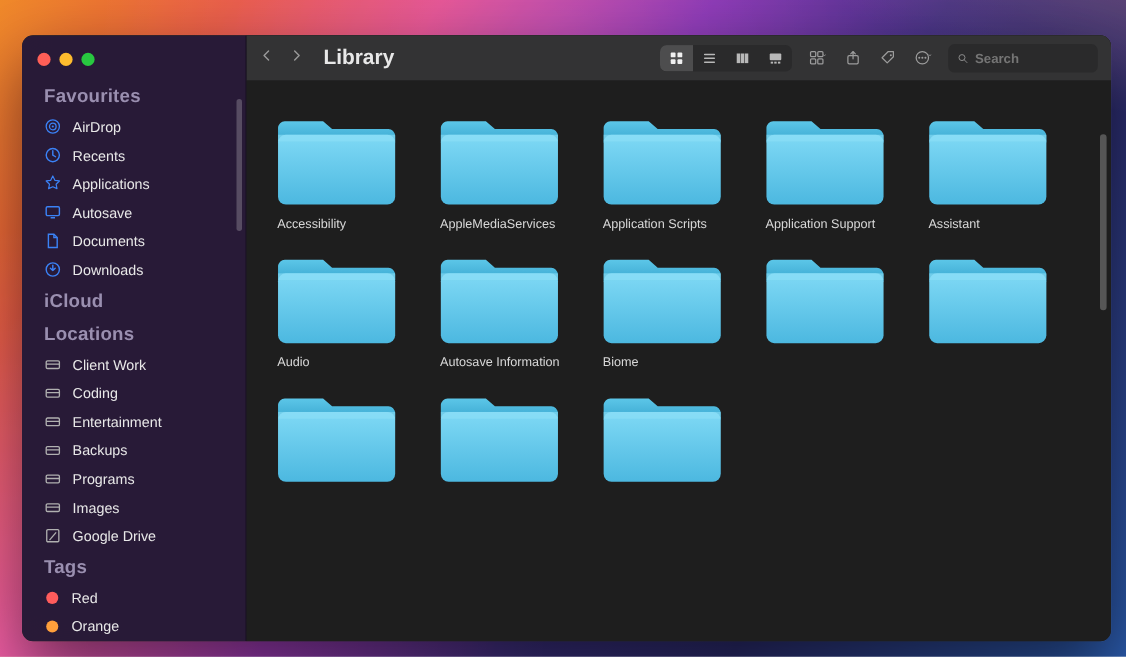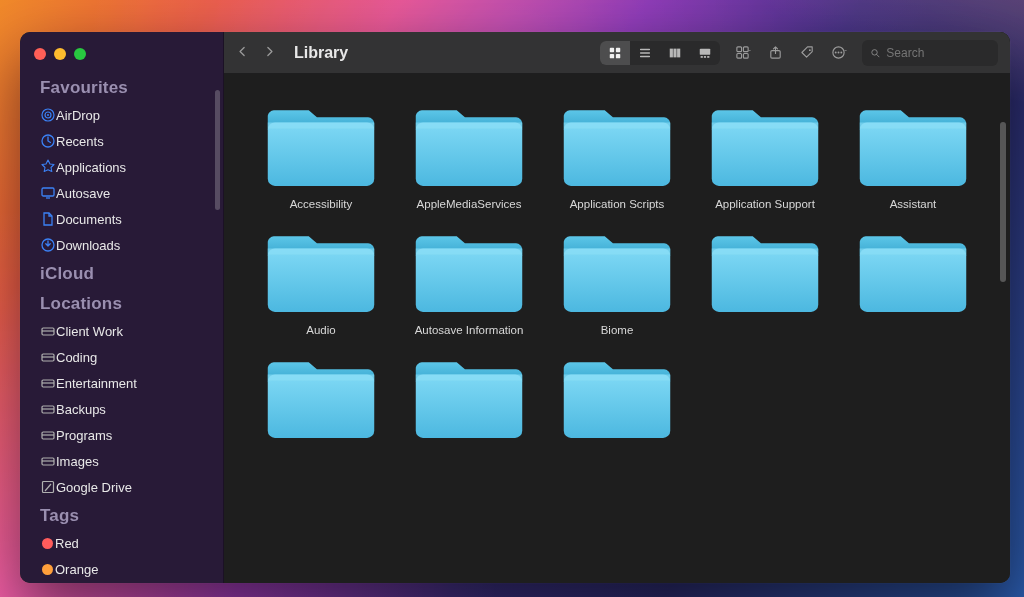--- a/index.html
+++ b/index.html
@@ -41,67 +41,67 @@
     position: relative;
   }
   .traffic { display:flex; gap:8px; padding: 4px 0 12px 14px; }
   .traffic span { width:12px; height:12px; border-radius:50%; display:block; }
   .tclose { background:#ff5f57; } .tmin{background:#febc2e;} .tmax{background:#28c840;}
   .section-label {
     color: #9a8fb0; font-size:17px; font-weight:600;
     padding: 6px 0 4px 20px; letter-spacing:0.2px;
   }
   .sbitem {
-    display:flex; align-items:center; gap:0;
+    display:flex; align-items:center; gap:10px;
     padding: 4px 10px 4px 20px; height:26px;
     cursor:default; color:#e8e8e8;
   }
   .sbitem .ic { width:16px; height:16px; display:flex; align-items:center; justify-content:center; color:#3b82f6; }
   .sbitem .ic svg { width:16px; height:16px; }
   .tag-dot { width:11px; height:11px; border-radius:50%; margin-left:2px; margin-right:2px; }
   .sb-scroll-thumb {
     position:absolute; right:3px; top:58px; width:5px; height:120px;
     background:rgba(255,255,255,0.22); border-radius:3px;
   }
 
   
   .main { flex:1; display:flex; flex-direction:column; background:#1e1e1e; position:relative; }
   .toolbar {
     height:42px; background:#333334; display:flex; align-items:center;
     padding:0 12px; gap:10px; border-bottom:0.5px solid rgba(0,0,0,0.4);
     color:#c9c9c9;
   }
   .navbtns { display:flex; gap:14px; color:#9a9a9a; }
   .navbtns svg{width:13px;height:13px;}
-  .title { font-weight:600; font-size:16px; color:#e8e8e8; margin-left:8px; }
+  .title { font-weight:600; font-size:19px; color:#e8e8e8; margin-left:8px; }
   .spacer { flex:1; }
   .viewseg {
     display:flex; background:#2a2a2b; border-radius:6px; overflow:hidden; height:24px;
   }
   .viewseg .seg { width:30px; display:flex; align-items:center; justify-content:center; color:#b8b8b8;}
   .viewseg .seg.active { background:#4d4d4e; color:#f0f0f0; }
   .tbtn { width:26px; height:24px; display:flex; align-items:center; justify-content:center; color:#9c9c9c;}
   .tbtn svg{width:15px;height:15px;}
   .tgroup{display:flex; gap:6px; align-items:center;}
   .search {
     display:flex; align-items:center; gap:6px;
     background:#2a2a2b; border-radius:6px; height:26px; padding:0 8px;
     width:136px; color:#8a8a8a; font-size:12px;
   }
   .search svg{width:12px;height:12px;}
-  .search input{background:transparent;border:none;outline:none;color:#ddd;font-size:12px;width:100%;}
+  .search input{background:transparent;border:none;outline:none;color:#ddd;font-size:12px;width:100%;font-weight:bold;}
 
   .content {
     flex:1; overflow-y:auto; padding: 28px 28px 10px 28px;
     position:relative;
   }
   .grid {
     display:grid; grid-template-columns: repeat(5, 1fr); gap: 18px 10px;
   }
-  .item { display:flex; flex-direction:column; align-items:center; gap:10px; }
+  .item { display:flex; flex-direction:column; align-items:flex-start; gap:10px; }
   .item .label { color:#d8d8d8; font-size:11.5px; text-align:center; max-width:150px; }
   .folder { width:108px; height:86px; }
   .main-scroll-thumb {
     position:absolute; right:4px; top:48px; width:6px; height:160px;
     background:rgba(255,255,255,0.25); border-radius:3px;
   }
   .chev{font-size:8px; margin-left:-2px;}
 </style>
 </head>
 <body>

